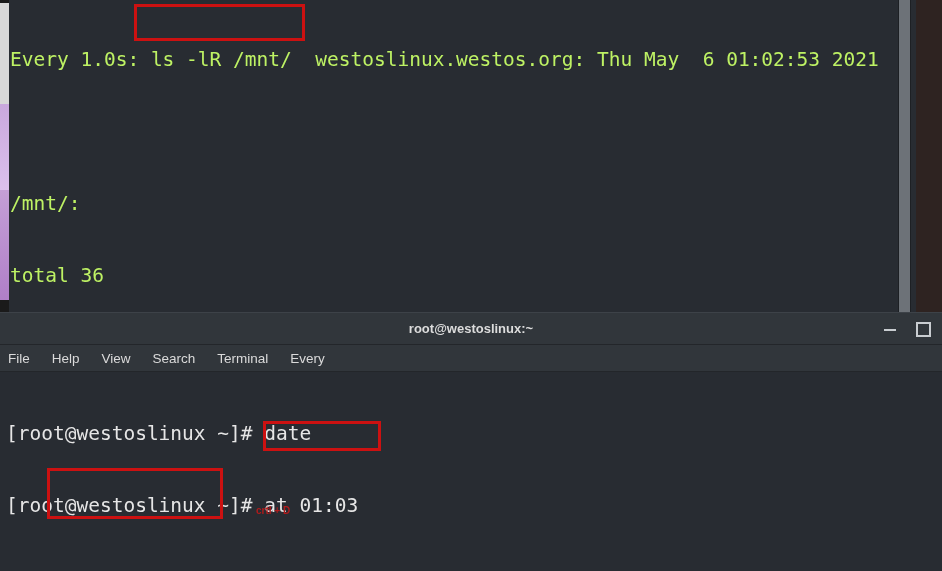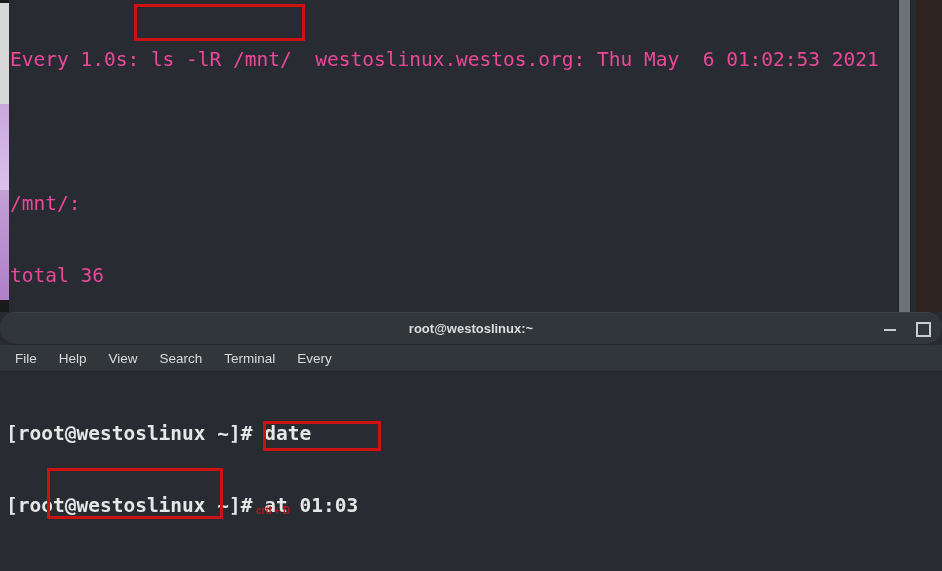--- a/index.html
+++ b/index.html
@@ -52,21 +52,21 @@
     height: 312px;
     background: #6d7278;
     border-left: 1px solid #1d2024;
     border-right: 1px solid #1d2024;
   }
   #watch-text {
     position: absolute;
     left: 10px;
     top: 0px;
     width: 890px;
-    color: #ec4899;
+    color: #bef264;
     font-size: 19.5px;
     line-height: 24px;
     white-space: pre;
     letter-spacing: 0px;
   }
   #watch-text .hdr-line { display: block; }
   #watch-text .blank { display: block; height: 24px; }
   #watch-text .row { display: block; }
 
   
@@ -77,21 +77,20 @@
     width: 942px;
     height: 259px;
     background: #282c32;
   }
   #term-titlebar {
     position: relative;
     height: 31px;
     background: #31363b;
     border-top: 1px solid #3d4248;
     border-bottom: 1px solid #23262a;
-    border-radius: 16px;
   }
   #term-title {
     position: absolute;
     left: 0; right: 0; top: 0;
     line-height: 31px;
     text-align: center;
     color: #dcdcdc;
     font-family: "Liberation Sans", sans-serif;
     font-size: 13px;
     font-weight: bold;
@@ -117,35 +116,34 @@
     width: 11px; height: 11px;
     border: 2px solid #c9cdd1;
     background: transparent;
   }
   #term-menubar {
     height: 26px;
     background: #31363b;
     border-bottom: 1px solid #23262a;
     display: flex;
     align-items: center;
-    padding-left: 15px;
+    padding-left: 8px;
   }
   #term-menubar .menu-item {
     color: #dadada;
     font-family: "Liberation Sans", sans-serif;
     font-size: 13.5px;
     margin-right: 22px;
     cursor: pointer;
   }
   #term-body {
     position: relative;
     height: 200px;
     background: #282c32;
     overflow: hidden;
-    font-weight: bold;
   }
   #term-text {
     position: absolute;
     left: 6px;
     top: 2px;
     color: #e6e6e6;
     font-size: 19.5px;
     line-height: 24px;
     white-space: pre;
   }

